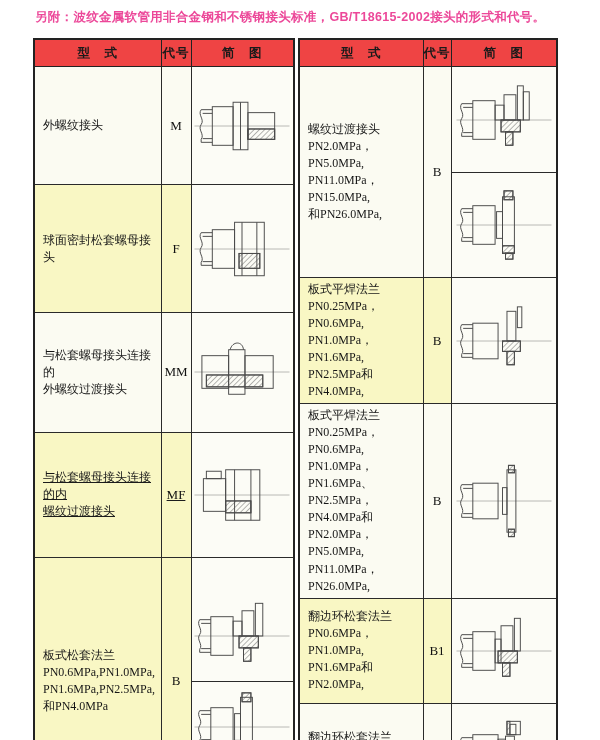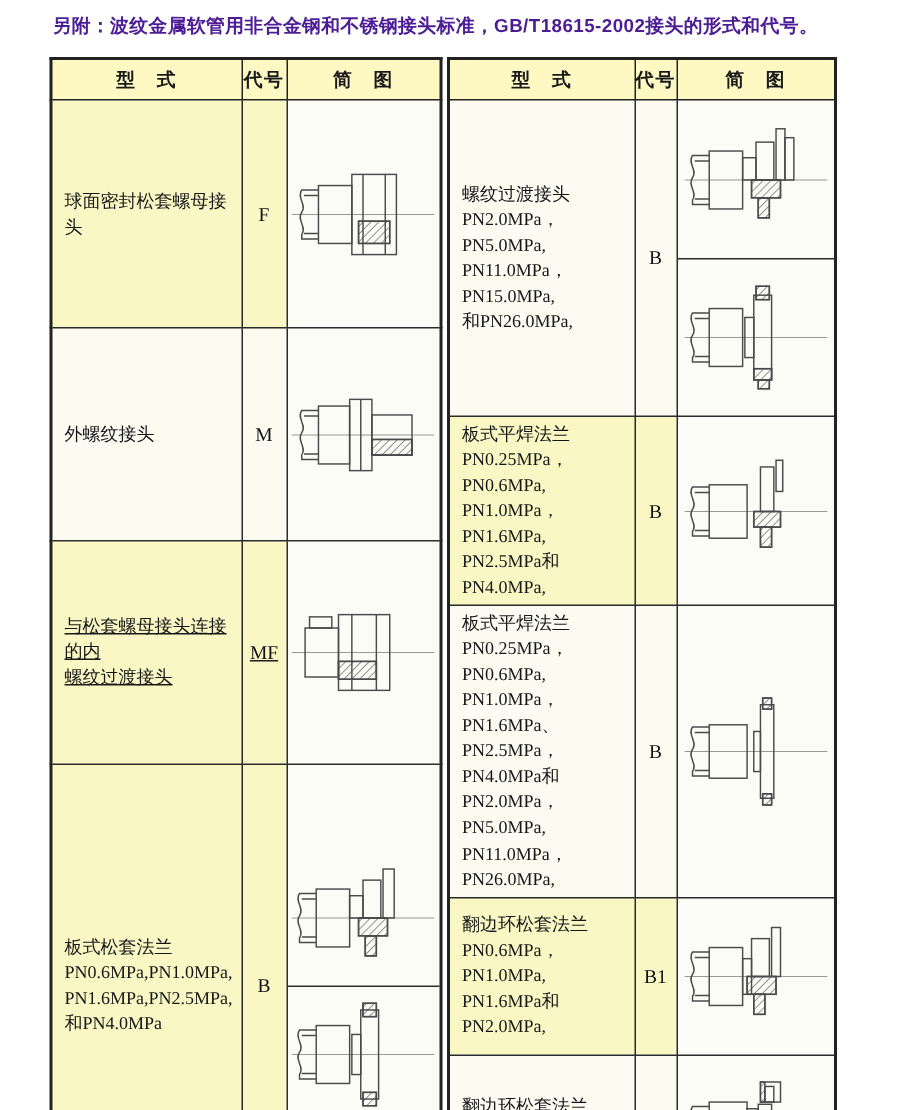--- a/index.html
+++ b/index.html
@@ -3,31 +3,31 @@
 <meta charset="utf-8">
 <style>
   html,body{margin:0;padding:0;}
   body{
     width:600px;height:740px;background:#ffffff;
     font-family:"Liberation Sans","DejaVu Sans",sans-serif;
     color:#1c1c1c;position:relative;overflow:hidden;
   }
   .page-title{
     position:absolute;left:35px;top:9px;width:540px;
-    font-size:12.5px;font-weight:600;letter-spacing:.3px;color:#4c1d95;
+    font-size:12.5px;font-weight:600;letter-spacing:.3px;color:#ec4899;
   }
   .tables-wrap{
     position:absolute;left:33px;top:38px;display:flex;gap:3px;
   }
   table.fit-table{
     border-collapse:collapse;table-layout:fixed;
     border:2px solid #222;background:#fbfbf2;
   }
   .fit-table th{
-    background:#fef9c3;border:1px solid #222;height:26px;
+    background:#ef4444;border:1px solid #222;height:26px;
     font-size:12.5px;font-weight:700;color:#1a1a1a;letter-spacing:1px;padding:0;
   }
   .fit-table td{
     border:1px solid #2a2a2a;padding:0;vertical-align:middle;background:#fbfbf2;
   }
   .fit-table td.hl{background:#f9f7c4;}
   .type-cell{
     font-family:"Liberation Serif","DejaVu Serif",serif;
     font-size:12px;line-height:1.42;white-space:pre-line;
     padding:3px 4px 3px 8px !important;color:#161616;
@@ -54,20 +54,49 @@
         <col style="width:103px">
       </colgroup>
   <thead>
         <tr>
           <th>型　式</th>
           <th>代号</th>
           <th>简　图</th>
         </tr>
       </thead>
       <tbody>
+        <tr style="height: 87px;">
+          <td class="type-cell">外螺纹接头</td>
+          <td class="code-cell">M</td>
+          <td class="diag-cell">
+            <div class="diag-stack" style="height: 85px;">
+              <div class="diag-box">
+                <svg viewBox="0 0 132 96" width="98" height="76">
+    <defs>
+                    <pattern id="h1" width="5" height="5" patternUnits="userSpaceOnUse" patternTransform="rotate(45)">
+                      <line x1="0" y1="0" x2="0" y2="5" stroke="#4c4c4c" stroke-width="1.1"></line>
+                    </pattern>
+                  </defs>
+    <g stroke="#4a4a4a" stroke-width="1.3" fill="none" stroke-linejoin="miter">
+      <line x1="2" y1="48" x2="130" y2="48" stroke="#8c8c8c" stroke-width="0.8"></line>
+      <path d="M26,26 L11,26 C6,33 16,39 11,46 C6,53 16,59 11,66 L11,70 L26,70"></path>
+                    <line x1="13" y1="31" x2="26" y2="31"></line>
+                    <line x1="13" y1="65" x2="26" y2="65"></line>
+                    <rect x="26" y="22" width="28" height="52"></rect>
+                    <rect x="54" y="16" width="20" height="64"></rect>
+                    <line x1="64" y1="16" x2="64" y2="80"></line>
+                    <rect x="74" y="30" width="36" height="36"></rect>
+                    <rect x="74" y="52" width="36" height="14" fill="url(#h1)"></rect>
+                    <rect x="74" y="52" width="36" height="14"></rect>
+    </g>
+                </svg>
+              </div>
+            </div>
+          </td>
+        </tr>
         <tr style="height: 94px;">
           <td class="type-cell hl">球面密封松套螺母接头</td>
           <td class="code-cell hl">F</td>
           <td class="diag-cell">
             <div class="diag-stack" style="height: 92px;">
               <div class="diag-box">
                 <svg viewBox="0 0 132 96" width="98" height="76">
     <defs>
                     <pattern id="h2" width="5" height="5" patternUnits="userSpaceOnUse" patternTransform="rotate(45)">
                       <line x1="0" y1="0" x2="0" y2="5" stroke="#4c4c4c" stroke-width="1.1"></line>
@@ -83,43 +112,41 @@
                     <line x1="66" y1="12" x2="66" y2="84"></line>
                     <line x1="86" y1="12" x2="86" y2="84"></line>
                     <rect x="62" y="54" width="28" height="20" fill="url(#h2)"></rect>
                     <rect x="62" y="54" width="28" height="20"></rect>
     </g>
                 </svg>
               </div>
             </div>
           </td>
         </tr>
-        <tr style="height: 87px;">
-          <td class="type-cell">外螺纹接头</td>
-          <td class="code-cell">M</td>
-          <td class="diag-cell">
-            <div class="diag-stack" style="height: 85px;">
-              <div class="diag-box">
-                <svg viewBox="0 0 132 96" width="98" height="76">
-    <defs>
-                    <pattern id="h1" width="5" height="5" patternUnits="userSpaceOnUse" patternTransform="rotate(45)">
-                      <line x1="0" y1="0" x2="0" y2="5" stroke="#4c4c4c" stroke-width="1.1"></line>
-                    </pattern>
-                  </defs>
-    <g stroke="#4a4a4a" stroke-width="1.3" fill="none" stroke-linejoin="miter">
-      <line x1="2" y1="48" x2="130" y2="48" stroke="#8c8c8c" stroke-width="0.8"></line>
-      <path d="M26,26 L11,26 C6,33 16,39 11,46 C6,53 16,59 11,66 L11,70 L26,70"></path>
-                    <line x1="13" y1="31" x2="26" y2="31"></line>
-                    <line x1="13" y1="65" x2="26" y2="65"></line>
-                    <rect x="26" y="22" width="28" height="52"></rect>
-                    <rect x="54" y="16" width="20" height="64"></rect>
-                    <line x1="64" y1="16" x2="64" y2="80"></line>
-                    <rect x="74" y="30" width="36" height="36"></rect>
-                    <rect x="74" y="52" width="36" height="14" fill="url(#h1)"></rect>
-                    <rect x="74" y="52" width="36" height="14"></rect>
+        <tr style="height: 88px;">
+          <td class="type-cell">与松套螺母接头连接的
+外螺纹过渡接头</td>
+          <td class="code-cell">MM</td>
+          <td class="diag-cell">
+            <div class="diag-stack" style="height: 86px;">
+              <div class="diag-box">
+                <svg viewBox="0 0 132 96" width="98" height="76">
+    <defs>
+                    <pattern id="h3" width="5" height="5" patternUnits="userSpaceOnUse" patternTransform="rotate(45)">
+                      <line x1="0" y1="0" x2="0" y2="5" stroke="#4c4c4c" stroke-width="1.1"></line>
+                    </pattern>
+                  </defs>
+    <g stroke="#4a4a4a" stroke-width="1.3" fill="none" stroke-linejoin="miter">
+      <line x1="2" y1="48" x2="130" y2="48" stroke="#8c8c8c" stroke-width="0.8"></line>
+      <rect x="12" y="26" width="36" height="44"></rect>
+                    <rect x="48" y="18" width="22" height="60"></rect>
+                    <path d="M50,18 C53,6 67,6 68,18"></path>
+                    <rect x="70" y="26" width="38" height="44"></rect>
+                    <rect x="18" y="52" width="76" height="16" fill="url(#h3)"></rect>
+                    <rect x="18" y="52" width="76" height="16"></rect>
     </g>
                 </svg>
               </div>
             </div>
           </td>
         </tr>
         <tr style="height: 92px; text-decoration: underline;">
           <td class="type-cell hl">与松套螺母接头连接的内
 螺纹过渡接头</td>
           <td class="code-cell hl">MF</td>

